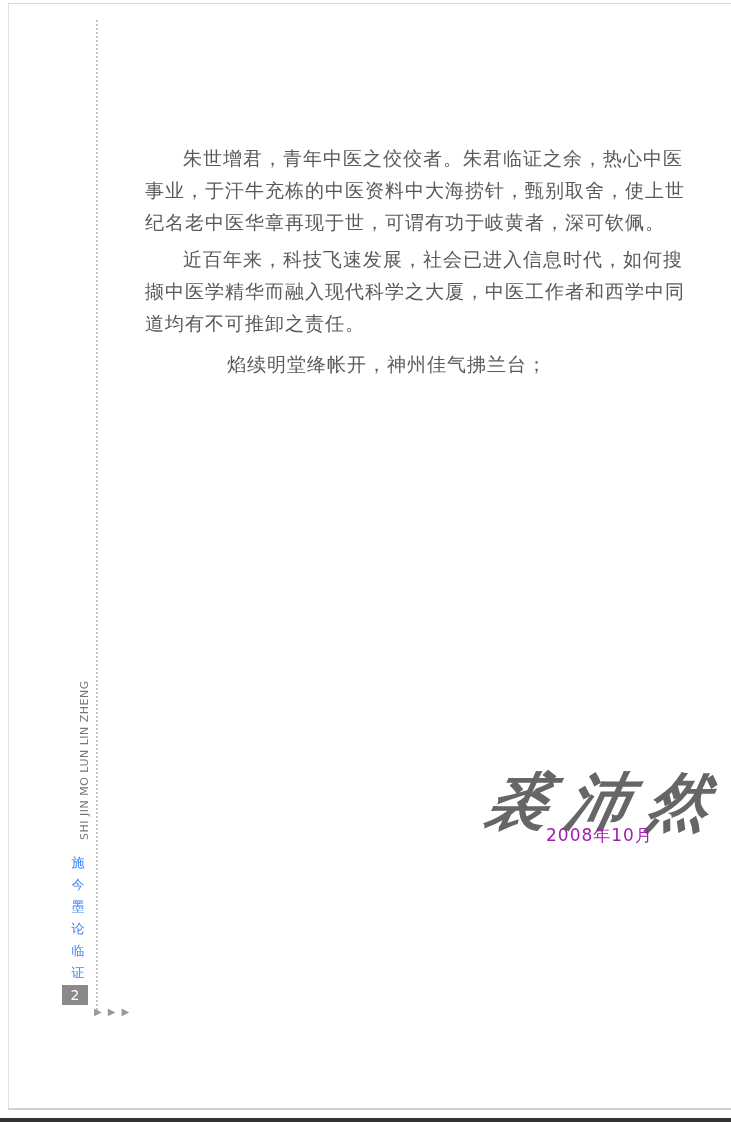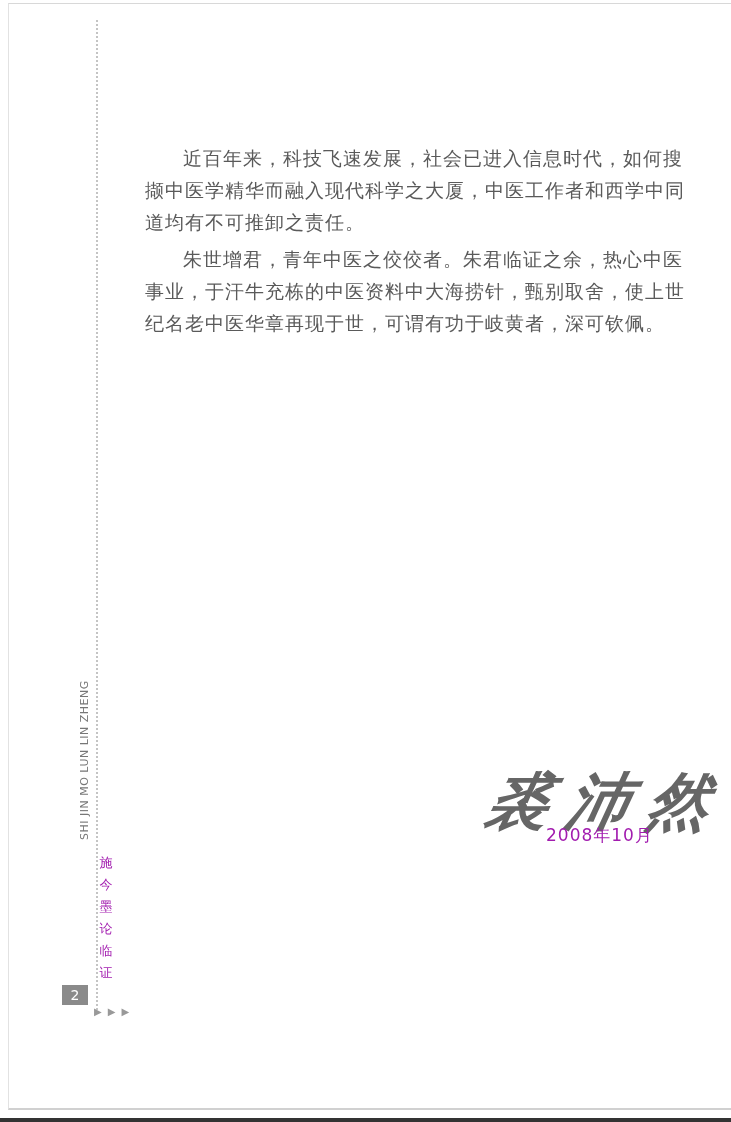--- a/index.html
+++ b/index.html
@@ -43,43 +43,44 @@
       position: absolute; left: 546px; top: 824px;
       font-size: 17px; color: #a21caf; letter-spacing: 1px;
     }
     .side-pinyin {
       position: absolute; left: 78px; top: 840px;
       transform: rotate(-90deg); transform-origin: left top;
       font-size: 11px; color: #777; letter-spacing: 0.5px; white-space: nowrap;
     }
     .side-title {
       position: absolute; left: 70px; top: 852px; width: 16px;
-      font-size: 13px; color: #a21caf; line-height: 22px; text-align: center; margin-left: 28px;
+      font-size: 13px; color: #3b82f6; line-height: 22px; text-align: center;
     }
     .page-num {
       position: absolute; left: 62px; top: 985px; width: 26px; height: 20px;
       background: #8a8a8a; color: #fff; font-size: 14px; line-height: 20px;
       text-align: center;
     }
     .arrows {
       position: absolute; left: 94px; top: 1006px;
       font-size: 10px; color: #999; letter-spacing: 6px;
     }
   </style>
 </head>
 <body>
 
 <div class="page-border"></div>
 <div class="bottom-bar"></div>
 <div class="dotted-line"></div>
 
 <div class="body-text">
+  <p class="para">朱世增君，青年中医之佼佼者。朱君临证之余，热心中医事业，于汗牛充栋的中医资料中大海捞针，甄别取舍，使上世纪名老中医华章再现于世，可谓有功于岐黄者，深可钦佩。</p>
   <p class="para">近百年来，科技飞速发展，社会已进入信息时代，如何搜撷中医学精华而融入现代科学之大厦，中医工作者和西学中同道均有不可推卸之责任。</p>
-  <p class="para">朱世增君，青年中医之佼佼者。朱君临证之余，热心中医事业，于汗牛充栋的中医资料中大海捞针，甄别取舍，使上世纪名老中医华章再现于世，可谓有功于岐黄者，深可钦佩。</p>
   <div class="poem">
+    <span class="poem-line">焰续明堂绛帐开，神州佳气拂兰台；</span>
   </div>
 </div>
 
 <div class="signature">裘沛然</div>
 <div class="date">2008年10月</div>
 
 <div class="side-pinyin">SHI JIN MO LUN LIN ZHENG</div>
 <div class="side-title">施今墨论临证</div>
 <div class="page-num">2</div>
 <div class="arrows">▶▶▶</div>

